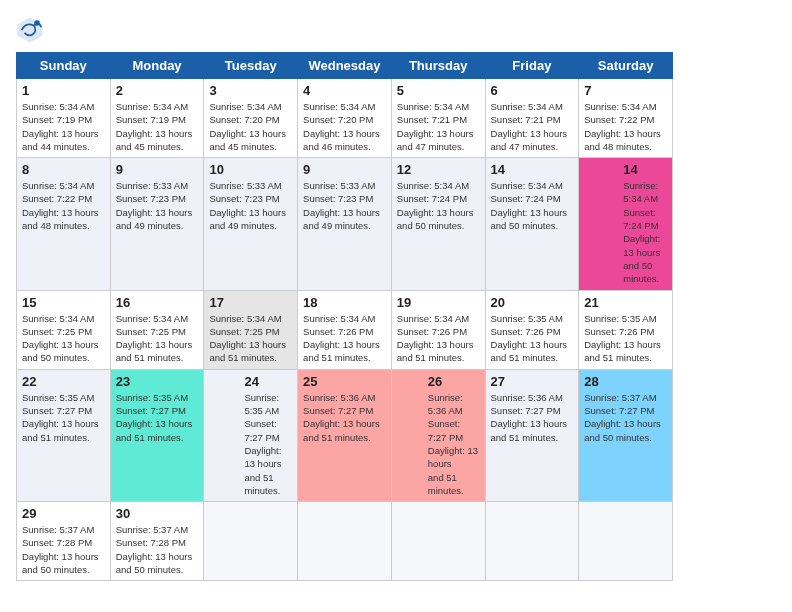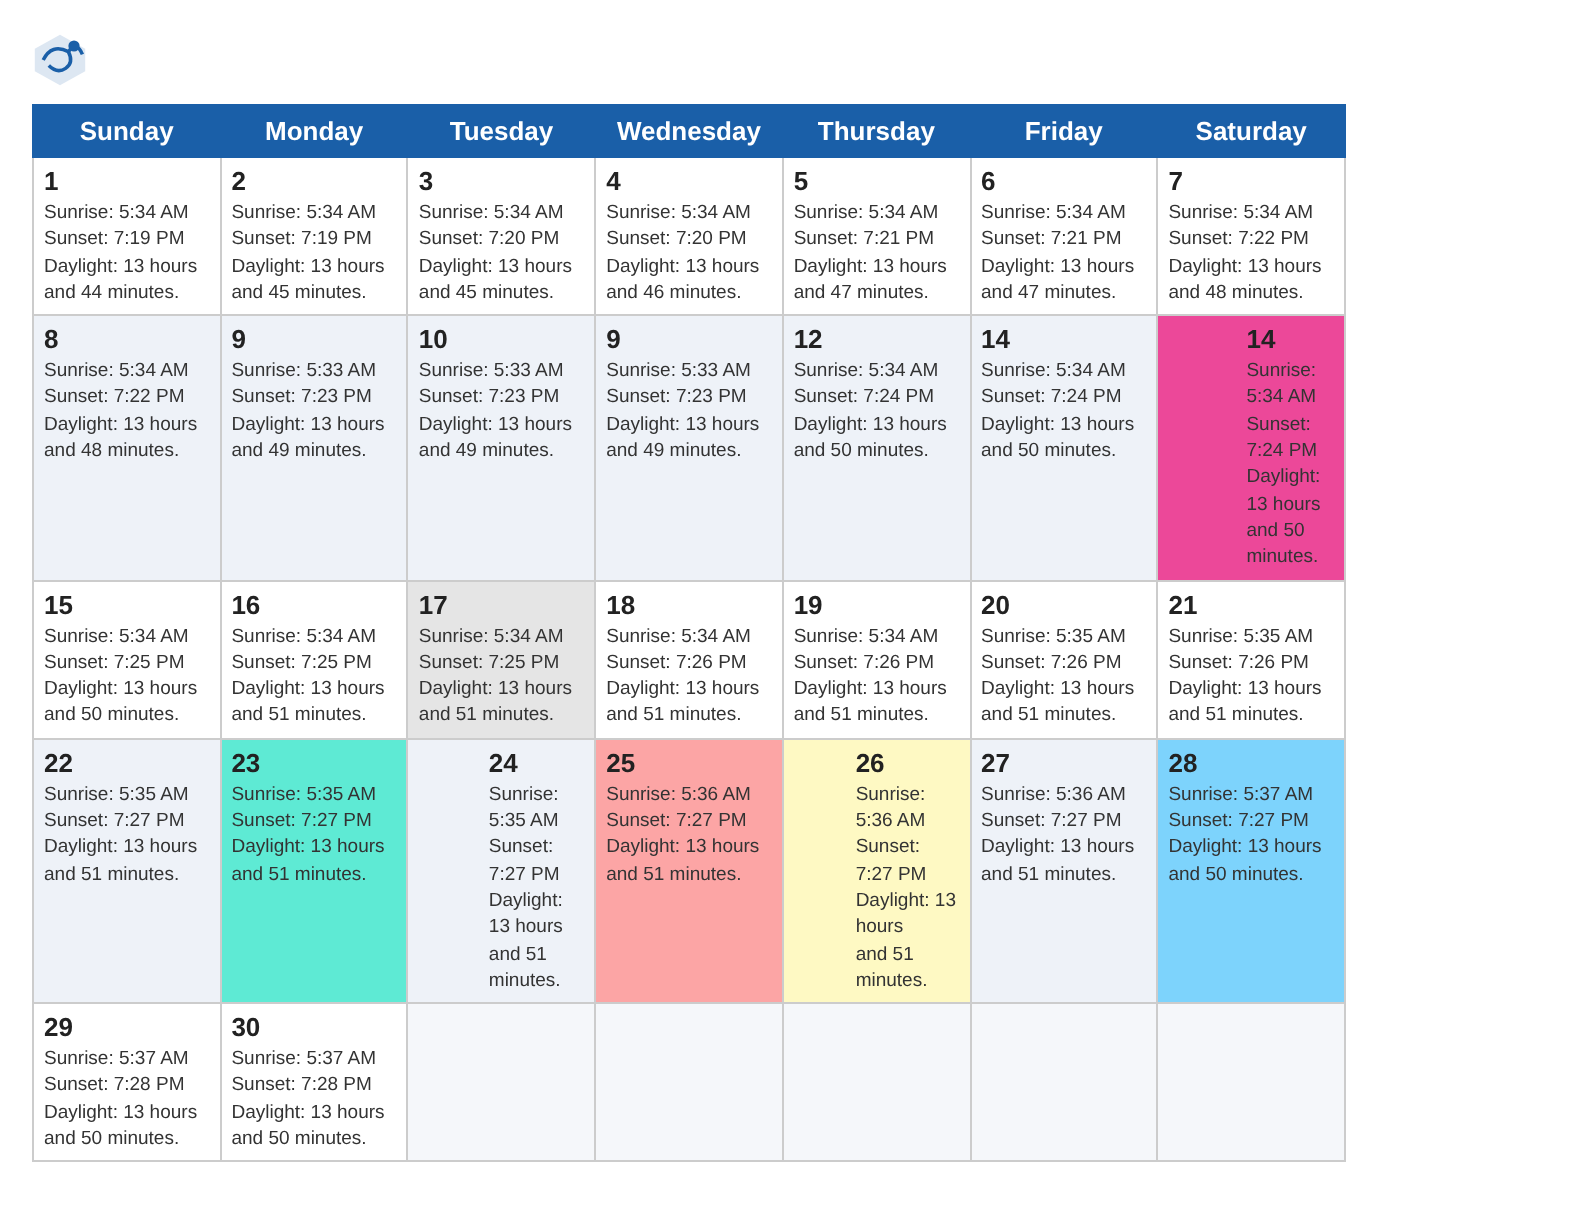--- a/index.html
+++ b/index.html
@@ -306,21 +306,21 @@
 Daylight: 13 hours
 and 51 minutes.</div>
           </td>
           <td style="background: #fca5a5;">
             <span class="day-num">25</span>
             <div class="day-info" style="white-space: pre-line;">Sunrise: 5:36 AM
 Sunset: 7:27 PM
 Daylight: 13 hours
 and 51 minutes.</div>
           </td>
-          <td style="background: #fef9c3; padding-left: 36px;">
+          <td style="background: #fca5a5; padding-left: 36px;">
             <span class="day-num">26</span>
             <div class="day-info" style="white-space: pre-line;">Sunrise: 5:36 AM
 Sunset: 7:27 PM
 Daylight: 13 hours
 and 51 minutes.</div>
           </td>
           <td style="background: rgb(238, 242, 248); margin-top: 29px;">
             <span class="day-num">27</span>
             <div class="day-info" style="white-space: pre-line;">Sunrise: 5:36 AM
 Sunset: 7:27 PM

